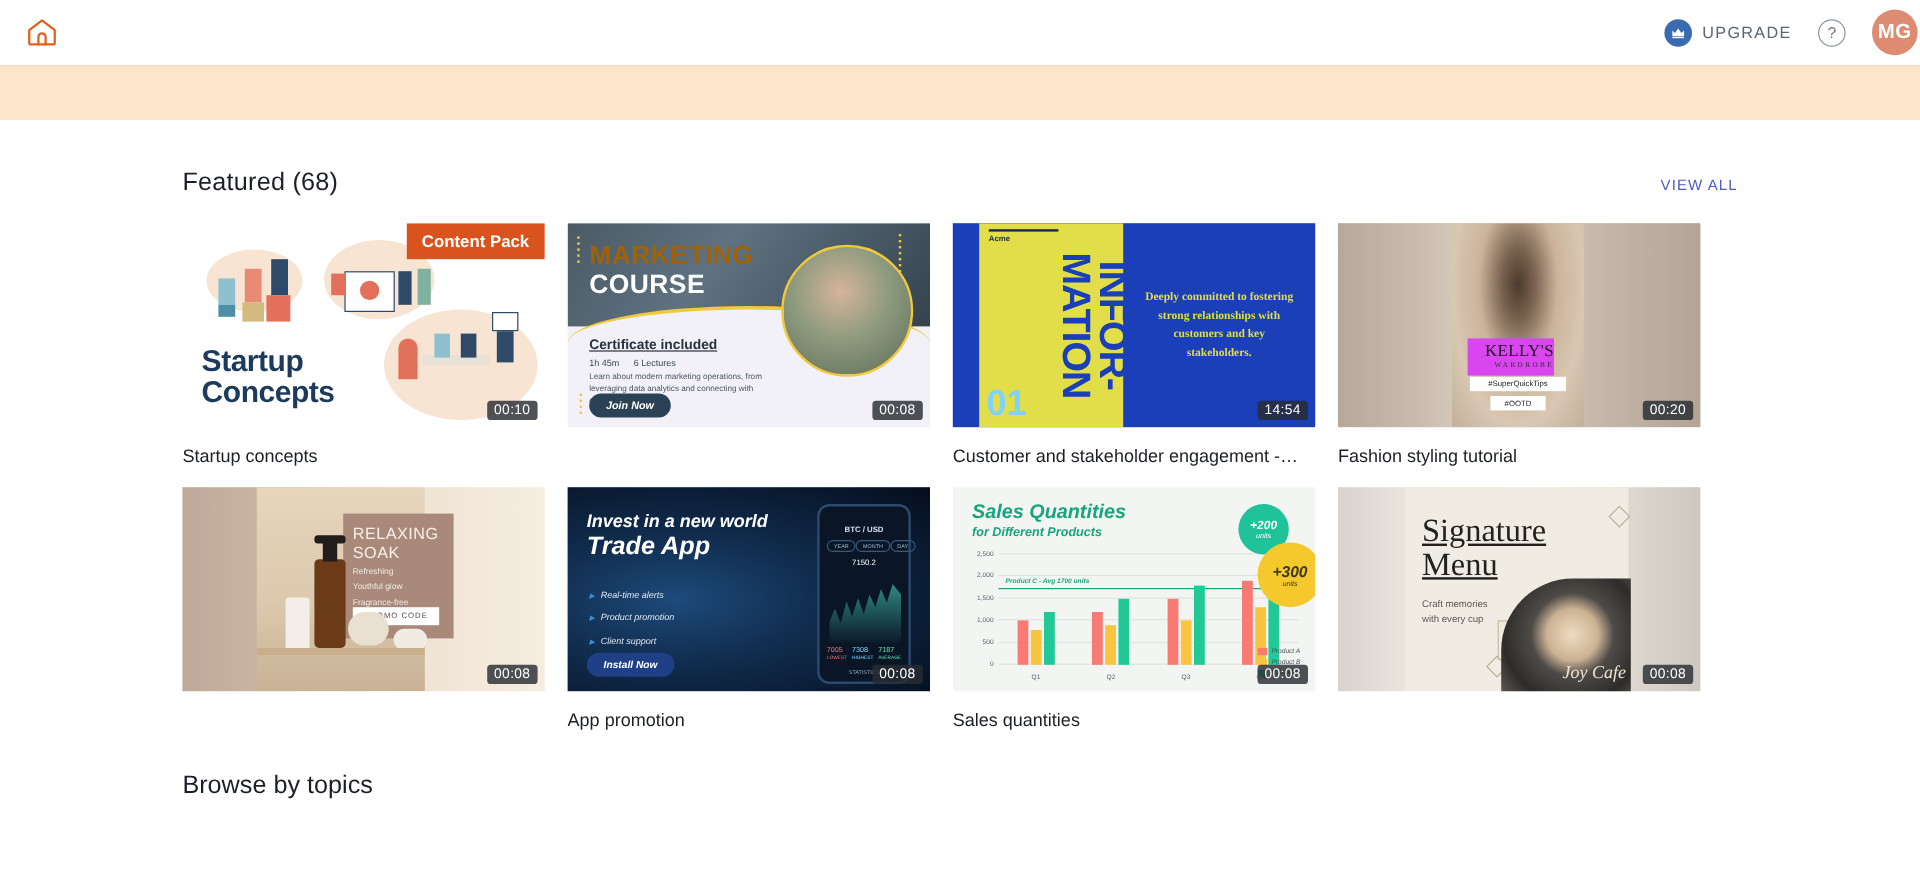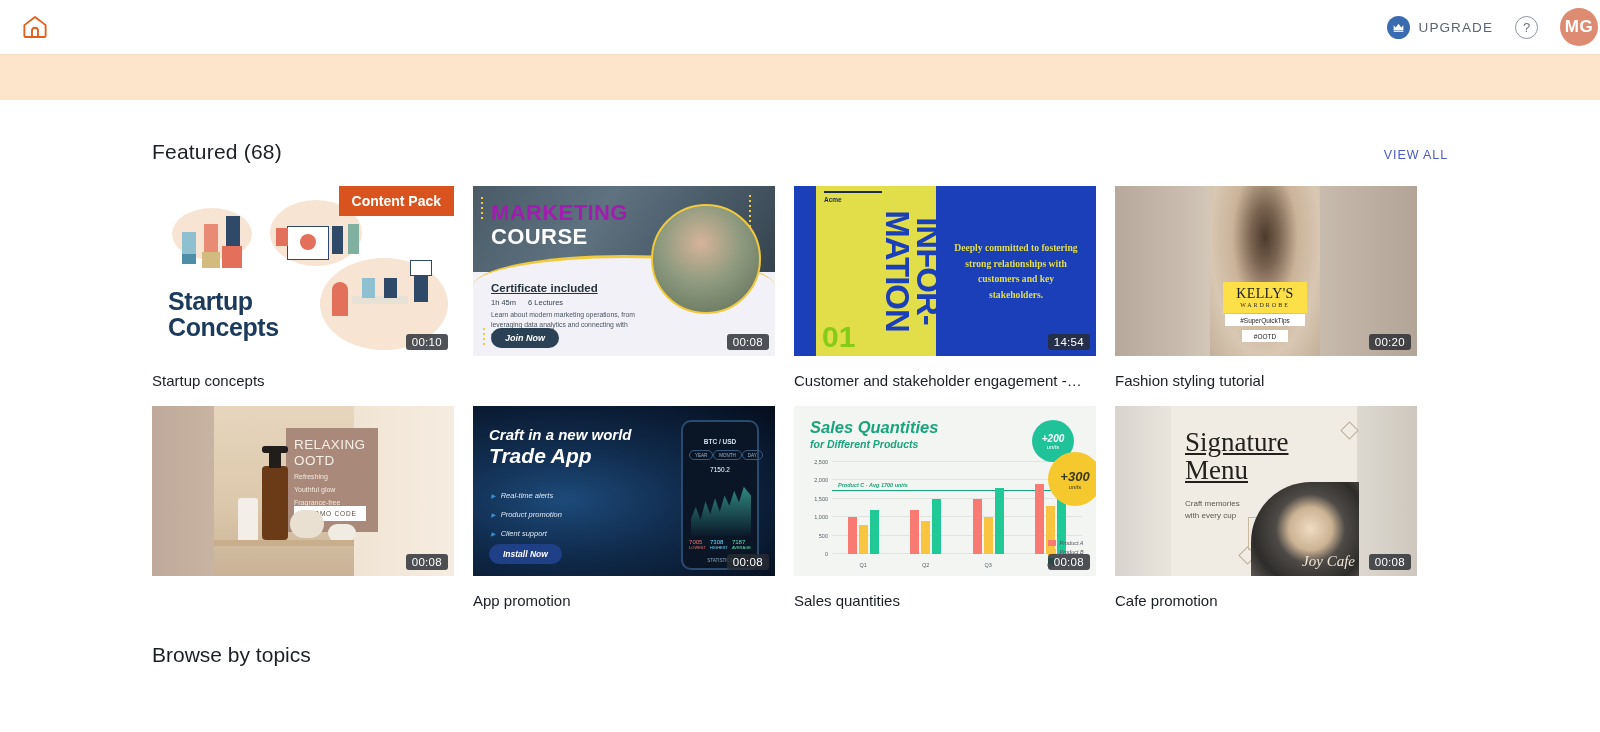--- a/index.html
+++ b/index.html
@@ -107,21 +107,21 @@
   .t-mkt { background: #f2f1f8; }
   .mkt-top {
     position: absolute; top:0; left:0; right:0; height: 86px;
     background: linear-gradient(125deg,#4a5b66 0%,#5f7280 40%,#34434e 100%);
   }
   .mkt-top:after {
     content:""; position:absolute; left:0; right:0; bottom:-14px; height:28px;
     background:#f2f1f8; border-radius: 50% 50% 0 0 / 100% 100% 0 0;
     border-top: 3px solid #f0c93c;
   }
-  .mkt-h1 { position:absolute; left:18px; top:14px; font-size:22px; font-weight:bold; color:#a21caf; letter-spacing:.4px;}
+  .mkt-h1 { position:absolute; left:18px; top:14px; font-size:22px; font-weight:bold; color:#a16207; letter-spacing:.4px;}
   .mkt-h2 { position:absolute; left:18px; top:38px; font-size:22px; font-weight:bold; color:#fff; letter-spacing:.4px;}
   .mkt-cert { position:absolute; left:18px; top:96px; font-size:11.5px; font-weight:bold; color:#26323c;text-decoration:underline;}
   .mkt-meta { position:absolute; left:18px; top:112px; font-size:7.5px; color:#3a4751; display:flex; gap:12px; align-items:center;}
   .mkt-desc { position:absolute; left:18px; top:124px; width:150px; font-size:6.8px; color:#4a5560; line-height:1.5;}
   .mkt-btn {
     position:absolute; left:18px; bottom:8px; background:#2b4256; color:#fff;
     font-size:9px; font-weight:bold; font-style:italic; padding:5px 14px; border-radius:11px;
   }
   .mkt-photo {
     position:absolute; right:14px; top:18px; width:110px; height:110px; border-radius:50%;
@@ -134,37 +134,37 @@
   
   .t-info { background:#1a3fb8; }
   .info-yellow { position:absolute; left:22px; top:0; width:120px; height:100%; background:#e2de4a; }
   .info-acme { position:absolute; left:30px; top:10px; font-size:6.5px; color:#1a2a4a; font-weight:bold;}
   .info-acme:before { content:""; position:absolute; top:-5px; left:0; width:58px; height:1.5px; background:#1a2a4a;}
   .info-word {
     position:absolute; left:118px; top:50%; transform: translate(-50%,-50%) rotate(90deg);
     transform-origin: center; font-size:33px; font-weight:900; color:#1a3fb8;
     line-height:.93; letter-spacing:-1px; white-space:nowrap; text-align:center;
   }
-  .info-num { position:absolute; left:28px; bottom:2px; font-size:30px; font-weight:bold; color:#84cc16;}
+  .info-num { position:absolute; left:28px; bottom:2px; font-size:30px; font-weight:bold; color:#7dd3fc;}
   .info-quote {
     position:absolute; right:16px; top:50%; transform:translateY(-50%); width:128px;
     text-align:center; font-family:"Liberation Serif", serif; font-size:9.6px;
     color:#e2de4a; line-height:1.62; font-weight:bold;
   }
 
   
   .t-kelly { background:#cfc4b7; }
   .kelly-bg {
     position:absolute; inset:0;
     background: linear-gradient(90deg,#b6a89a 0%,#c9bcae 22%, #d9cec1 38%, #cbbfb2 62%, #b2a496 100%);
     filter: blur(0px);
   }
   .kelly-center { position:absolute; left:95px; top:0; width:110px; height:100%;
     background: radial-gradient(ellipse at 50% 30%, #4b3a2c 0%, #7a6350 18%, #cbb39a 42%, #d8c7b2 70%, #c2b09a 100%); }
-  .kelly-card { position:absolute; left:108px; top:96px; width:84px; background:#fde047; text-align:center; padding:4px 0 5px;}
+  .kelly-card { position:absolute; left:108px; top:96px; width:72px; background:#d946ef; text-align:right; padding:4px 0 5px;}
   .kelly-n1 { font-family:"Liberation Serif", serif; font-size:14px; color:#1b1b1b; letter-spacing:.4px;}
   .kelly-n2 { font-family:"Liberation Serif", serif; font-size:6px; color:#2a2a2a; letter-spacing:2px;}
   .kelly-tag { position:absolute; background:#fff; font-size:6.5px; color:#222; padding:2.5px 6px; text-align:center;}
 
   
   .t-skin { background: linear-gradient(90deg,#bfa99a 0%,#cbb6a5 25%,#efe3d2 60%,#f6ece0 100%); }
   .skin-photo { position:absolute; left:62px; top:0; width:140px; height:100%;
     background: linear-gradient(180deg,#e6d6bd 0%,#ddc9ad 55%,#c9b296 100%); }
   .skin-panel { position:absolute; left:134px; top:22px; width:92px; height:104px; background:#a8897a; }
   .skin-h { position:absolute; left:142px; top:31px; font-size:13.5px; color:#f6efe8; line-height:1.15; letter-spacing:.4px;}
@@ -375,21 +375,21 @@
       </div>
       <div class="card-title">Fashion styling tutorial</div>
     </div>
 
     <div class="card">
       <div class="thumb t-skin">
         <div class="skin-photo"></div>
         <div class="skin-panel"></div>
         <div class="skin-h">
           <div>RELAXING</div>
-          <div>OOTD</div>
+          <div>SOAK</div>
         </div>
         <div class="skin-b">
           <div>Refreshing</div>
           <div>Youthful glow</div>
           <div>Fragrance-free</div>
         </div>
         <div class="skin-btn">PROMO CODE</div>
 
         <div style="position:absolute;left:110px;top:60px;width:26px;height:74px;background:#6b3b18;border-radius:4px;"></div>
         <div style="position:absolute;left:117px;top:44px;width:12px;height:18px;background:#201d1b;"></div>
@@ -397,21 +397,21 @@
         <div style="position:absolute;left:86px;top:92px;width:20px;height:44px;background:#f3efe8;border-radius:3px;"></div>
         <div style="position:absolute;left:138px;top:104px;width:34px;height:28px;background:#e9e0d2;border-radius:14px;"></div>
         <div style="position:absolute;left:176px;top:118px;width:28px;height:18px;background:#f1ece3;border-radius:9px;"></div>
         <div style="position:absolute;left:62px;top:134px;width:140px;height:6px;background:#c9ae8c;"></div>
         <div class="duration">00:08</div>
       </div>
     </div>
 
     <div class="card">
       <div class="thumb t-trade">
-        <div class="tr-h1">Craft in a new world</div>
+        <div class="tr-h1">Invest in a new world</div>
         <div class="tr-h2">Trade App</div>
         <div class="tr-list">
           <div>Real-time alerts</div>
           <div>Product promotion</div>
           <div>Client support</div>
         </div>
         <div class="tr-btn">Install Now</div>
         <div class="phone">
           <div class="ph-pair">BTC / USD</div>
           <div class="ph-tabs">
@@ -536,19 +536,18 @@
           <div>Menu</div>
         </div>
         <div class="cafe-sub">
           <div>Craft memories</div>
           <div>with every cup</div>
         </div>
         <div class="cafe-cup"></div>
         <div class="cafe-script">Joy Cafe</div>
         <div class="duration">00:08</div>
       </div>
-      <div class="card-title">Cafe promotion</div>
     </div>
 
   </div>
 
   <div class="bottom-head">Browse by topics</div>
 </div>
 
 </body></html>

